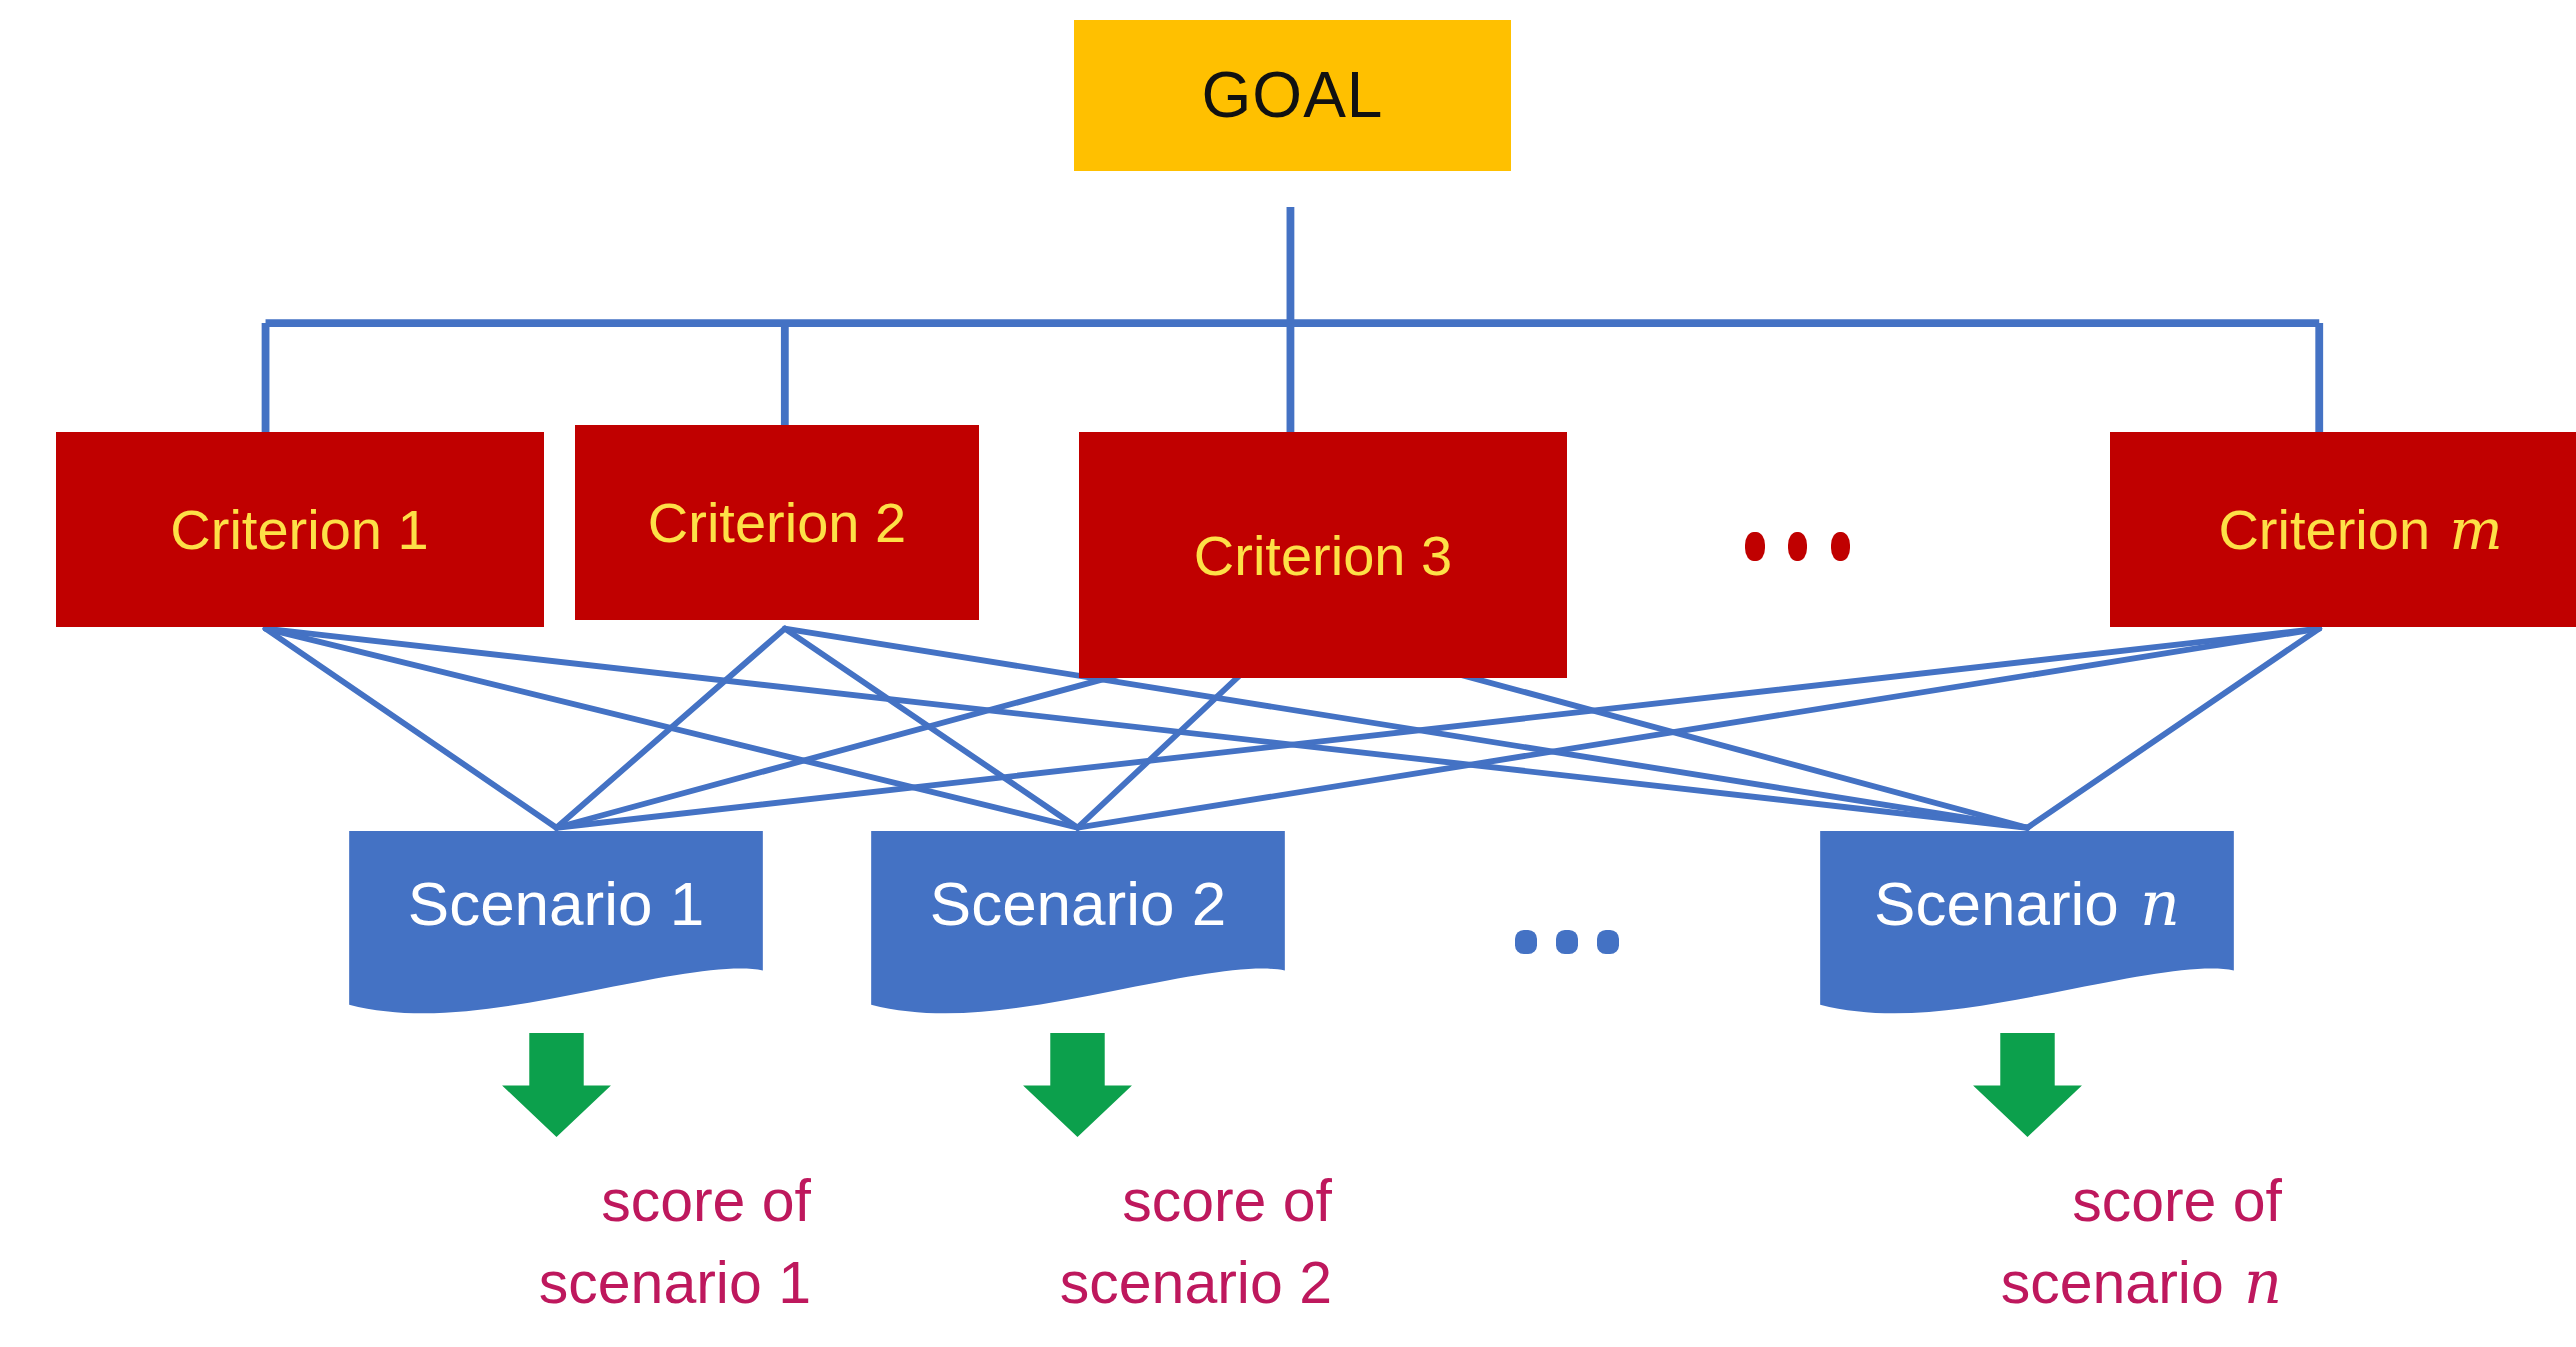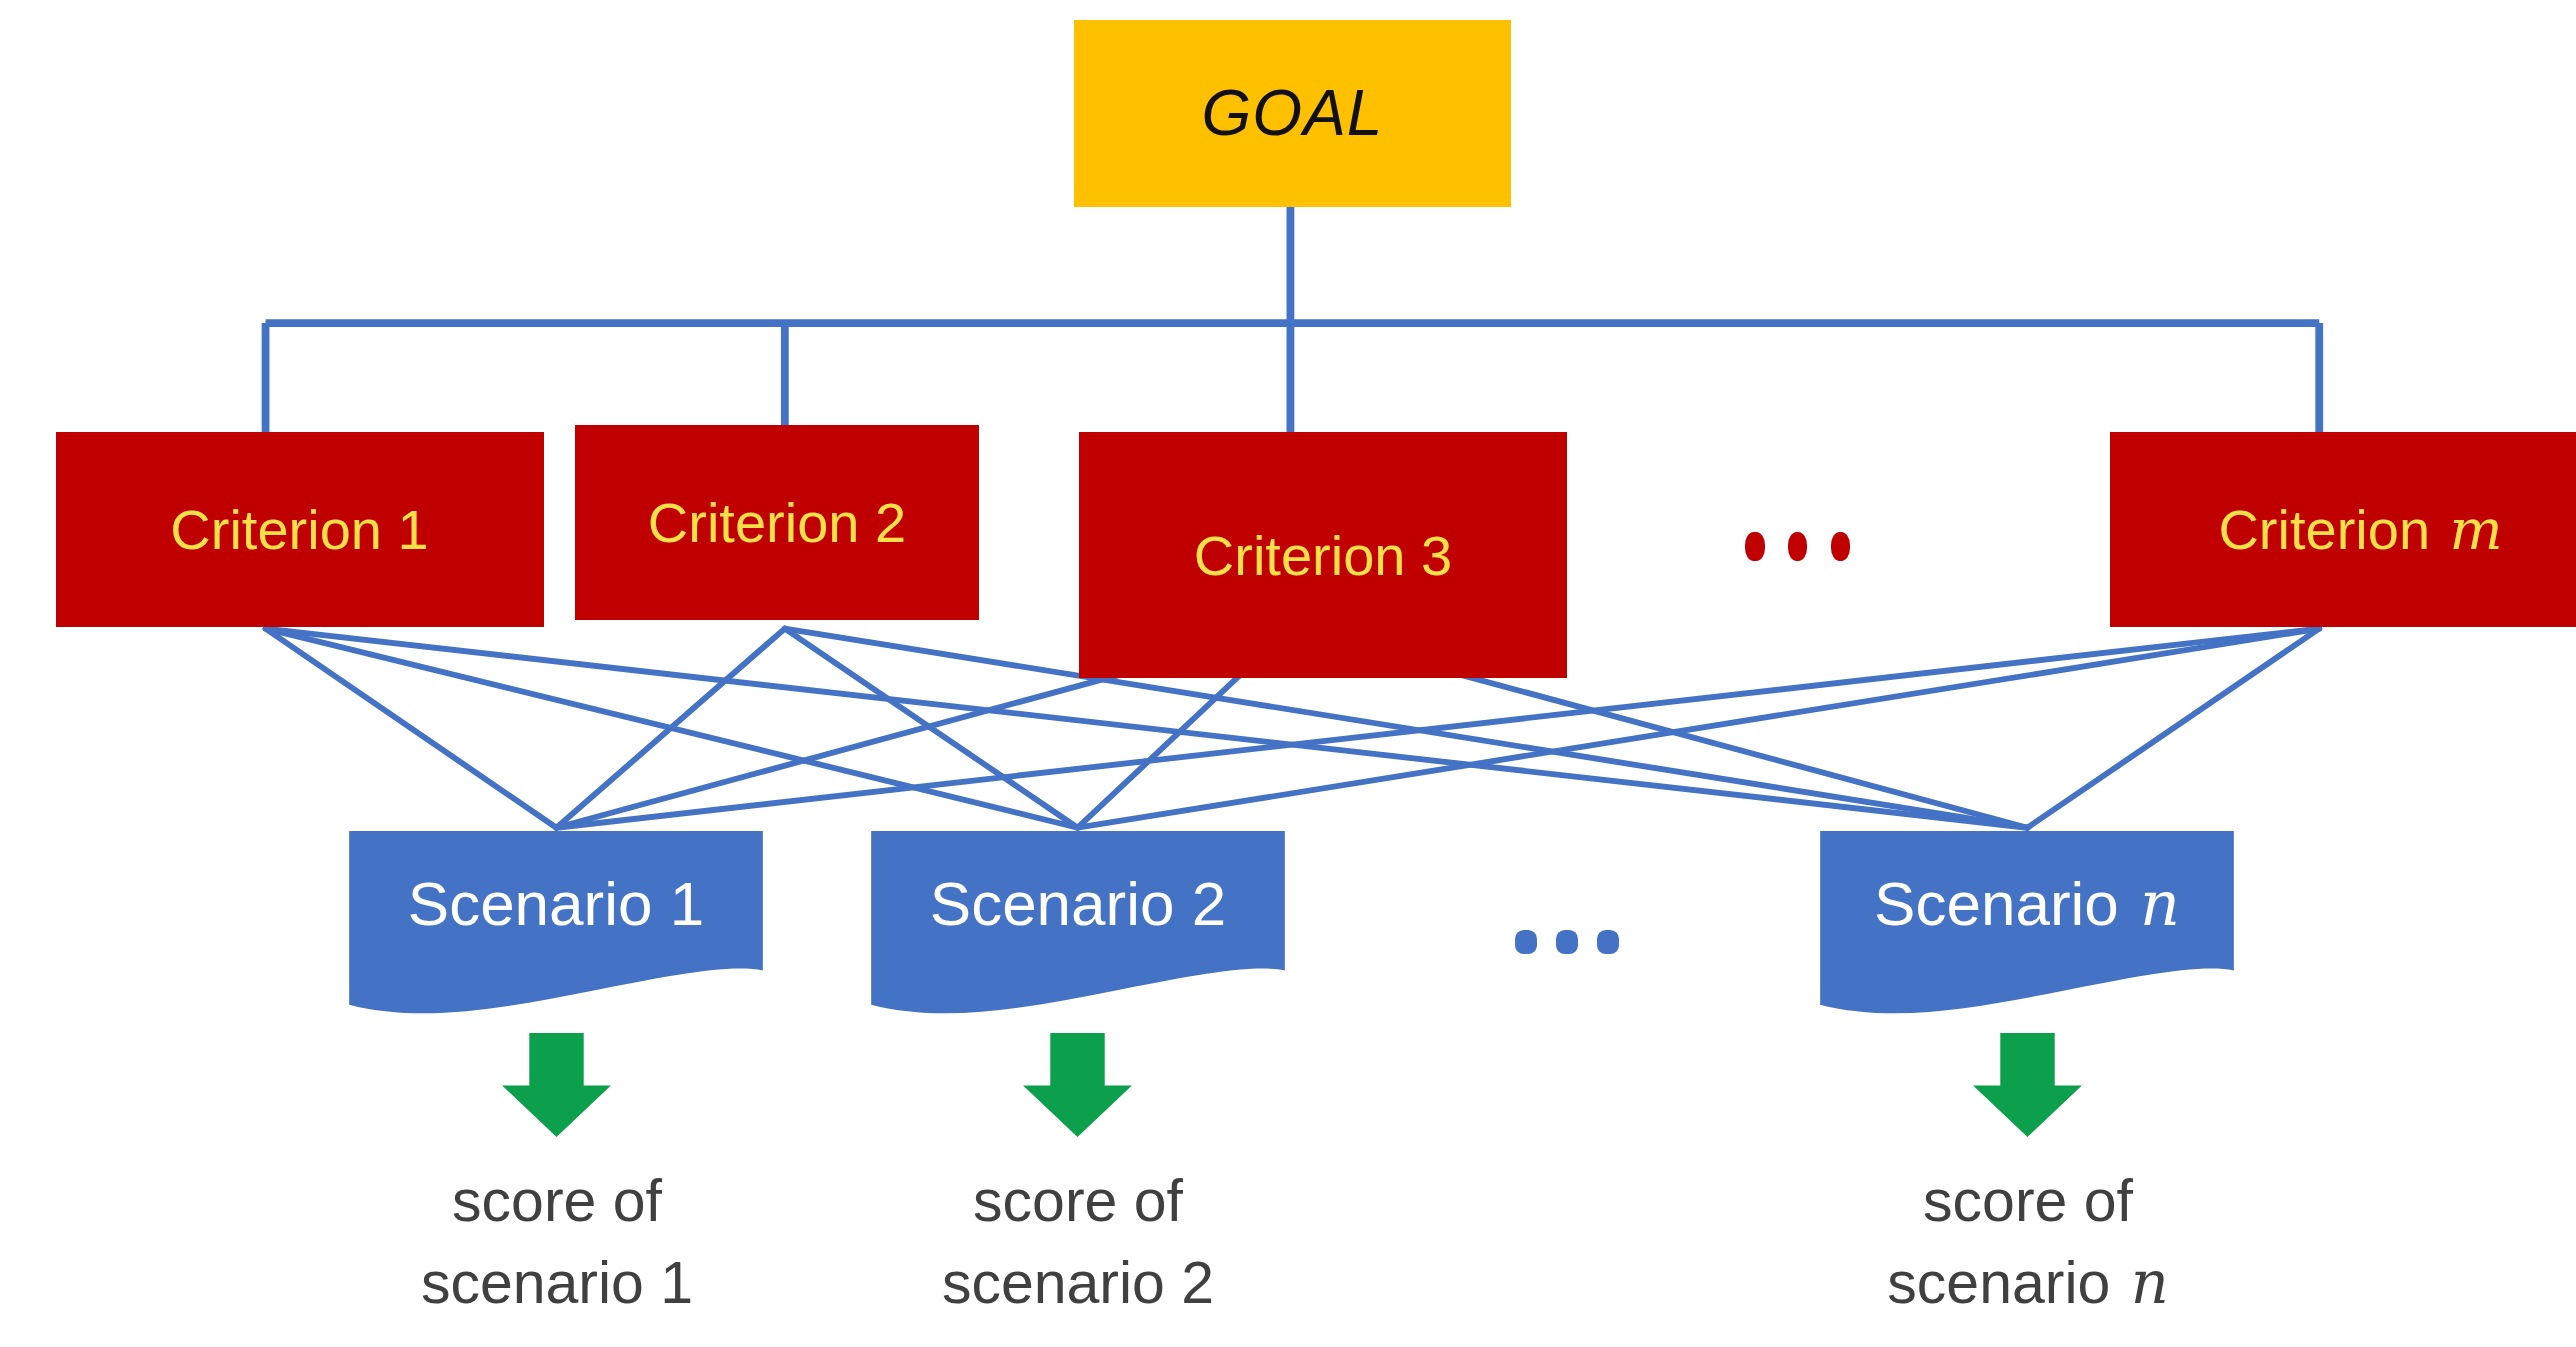--- a/index.html
+++ b/index.html
@@ -22,21 +22,21 @@
     color:#ffffff;font-size:62px;
   }
   .plain-suffix{font-style:normal;}
   .math-suffix{font-family:"DejaVu Serif",serif;font-style:italic;padding-left:3.9px;}
   .dots{position:absolute;display:flex;align-items:center;}
   .dots .dot{display:inline-block;}
   .dots-red .dot{width:19.5px;height:29px;border-radius:45%;background:#C00000;margin-right:23.4px;}
   .dots-blue .dot{width:21.5px;height:24.4px;border-radius:8.8px;background:#4472C4;margin-right:19.5px;}
   .dots .dot:last-child{margin-right:0;}
   .score{
-    position:absolute;width:508px;text-align:center;color:#404040;
+    position:absolute;width:508px;text-align:right;color:#be185d;
     font-size:59px;line-height:82px;
   }
   .arrow-svg{position:absolute;}
 </style>
 </head>
 <body>
 
 <div id="stage">
 
   <svg class="layer" width="2576" height="1347" viewBox="0 0 2639 1380">
@@ -56,21 +56,21 @@
       <line x1="804" y1="644" x2="2077" y2="848"></line>
       <line x1="1321" y1="644" x2="570" y2="848"></line>
       <line x1="1321" y1="644" x2="1104" y2="848"></line>
       <line x1="1321" y1="644" x2="2077" y2="848"></line>
       <line x1="2376" y1="644" x2="570" y2="848"></line>
       <line x1="2376" y1="644" x2="1104" y2="848"></line>
       <line x1="2376" y1="644" x2="2077" y2="848"></line>
     </g>
   </svg>
 
-  <div class="node goal" style="left:1074px;top:19.5px;width:437px;height:187px;font-style:italic;">
+  <div class="node goal" style="left:1074px;top:19.5px;width:437px;height:151px;">
     <span>GOAL</span>
   </div>
 
   <div class="node criterion" style="left:21.5px;top:432px;width:488px;height:195px;">
     <span><span>Criterion </span><span class="plain-suffix">1</span></span>
   </div>
   <div class="node criterion" style="left:541px;top:425px;width:404px;height:195px;">
     <span><span>Criterion </span><span class="plain-suffix">2</span></span>
   </div>
   <div class="node criterion" style="left:1045px;top:432px;width:488px;height:246px;">

